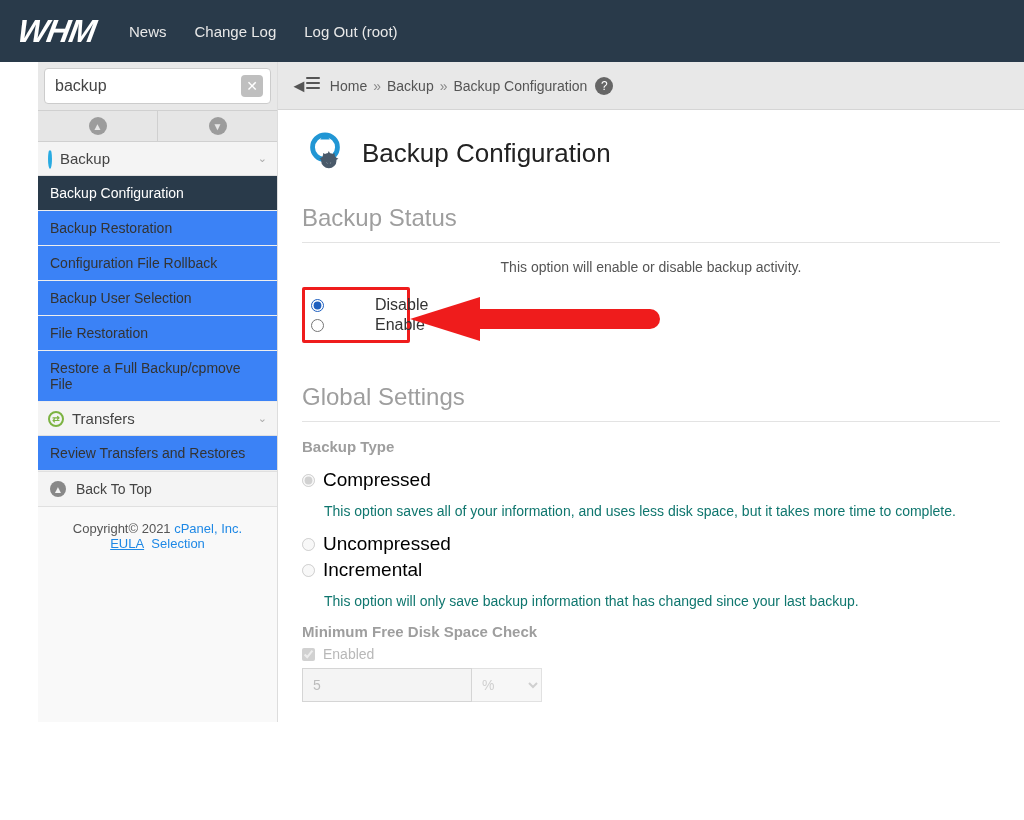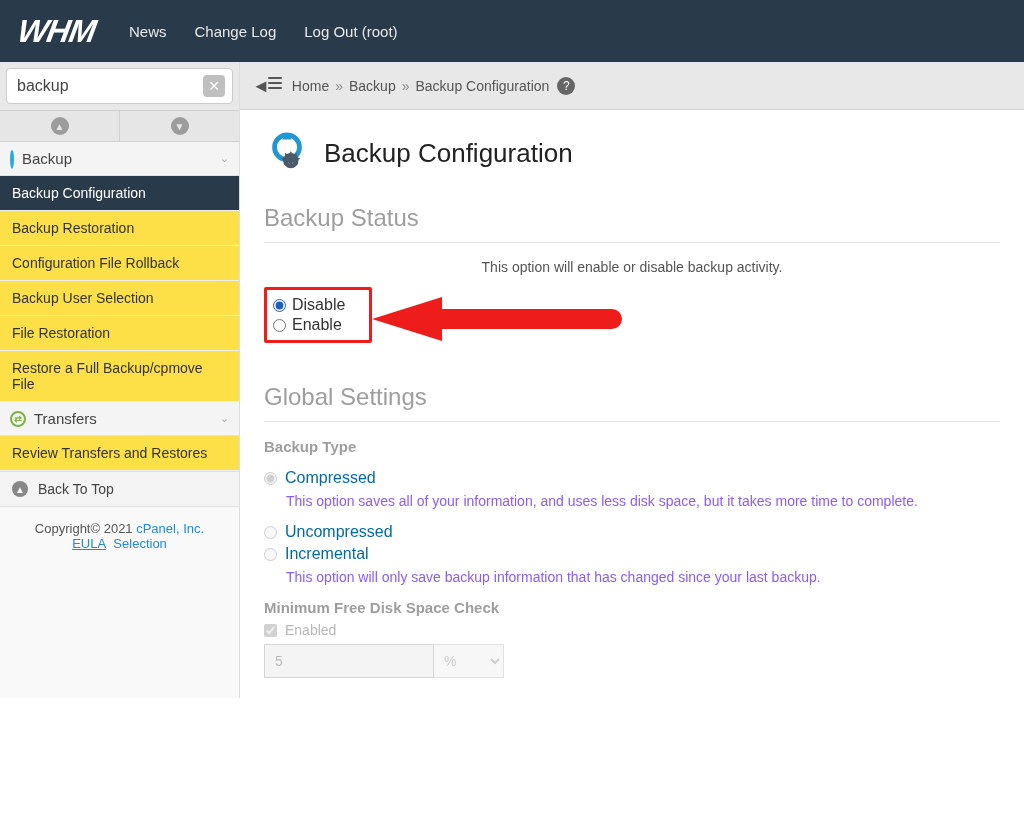--- a/index.html
+++ b/index.html
@@ -2,38 +2,38 @@
 <html><head>
   <meta charset="utf-8">
   <style>
     * { box-sizing: border-box; margin: 0; padding: 0; }
     body { font-family: -apple-system, BlinkMacSystemFont, "Segoe UI", Helvetica, Arial, sans-serif; font-size: 14px; color: #333; width: 1024px; background: #fff; }
     
     .topbar { background: #293a4a; height: 62px; display: flex; align-items: center; padding: 0 18px; }
     .logo { font-family: Arial, sans-serif; font-size: 32px; font-weight: 900; font-style: italic; color: #fff; letter-spacing: -1px; margin-right: 20px; transform: skewX(-10deg); }
     .topbar-link { color: #e8e8e8; margin: 0 14px; font-size: 15px; cursor: pointer; }
 
-    .layout { display: flex; }
+    .layout { display: flex; padding-left: 38px; }
     .sidebar { width: 240px; background: #f9f9f9; border-right: 1px solid #ddd; }
     .search-wrap { padding: 6px; background: #e8e8e8; border-bottom: 1px solid #d0d0d0; position: relative; }
     .search-input { width: 100%; height: 36px; border: 1px solid #ccc; border-radius: 4px; padding: 0 34px 0 10px; font-size: 16px; color: #444; }
     .search-clear { position: absolute; right: 14px; top: 50%; transform: translateY(-50%); width: 22px; height: 22px; background: #bfbfbf; border-radius: 4px; display: flex; align-items: center; justify-content: center; color: #fff; font-size: 14px; cursor: pointer; }
     
     .collapse-row { display: flex; background: #e6e6e6; border-bottom: 1px solid #d0d0d0; }
     .collapse-btn { flex: 1; height: 30px; display: flex; align-items: center; justify-content: center; border-right: 1px solid #d0d0d0; cursor: pointer; }
     .collapse-btn:last-child { border-right: none; }
     .circle-arrow { width: 18px; height: 18px; border-radius: 50%; background: #9c9c9c; display: flex; align-items: center; justify-content: center; color: #e6e6e6; font-size: 10px; }
 
     .group-header { display: flex; align-items: center; padding: 8px 10px; background: #f4f4f4; border-bottom: 1px solid #e0e0e0; cursor: pointer; }
     .group-header .cat-icon { margin-right: 8px; }
     .group-header .chev { margin-left: auto; color: #aaa; font-size: 11px; }
     .backup-spin-icon { width: 14px; height: 14px; border: 2px solid #29abe2; border-top-color: transparent; border-radius: 50%; position: relative; }
     .group-header .group-label { color: #444; font-size: 15px; }
     
-    .sidebar-item { padding: 9px 12px; background: #fde047; border-bottom: 1px solid #eee; cursor: pointer; font-size: 14px; color: #333; }
+    .sidebar-item { padding: 9px 12px; background: #3b82f6; border-bottom: 1px solid #eee; cursor: pointer; font-size: 14px; color: #333; }
     .sidebar-item.active { background: #293a4a; color: #fff; }
 
     .transfers-icon { width: 16px; height: 16px; border-radius: 50%; border: 2px solid #7cb342; position: relative; display: flex; align-items: center; justify-content: center; color: #7cb342; font-size: 9px; font-weight: bold; }
     
     .back-to-top { display: flex; align-items: center; padding: 9px 12px; background: #f4f4f4; border-top: 1px solid #e0e0e0; border-bottom: 1px solid #e0e0e0; cursor: pointer; color: #444; }
     .back-to-top .up-circle { width: 16px; height: 16px; border-radius: 50%; background: #888; display: flex; align-items: center; justify-content: center; color: #f4f4f4; font-size: 10px; margin-right: 10px; }
 
     .footer-text { text-align: center; padding: 14px 8px; font-size: 13px; color: #555; }
     .footer-text a { color: #1e88e5; text-decoration: none; }
     .footer-text .eula { text-decoration: underline; }
@@ -54,32 +54,32 @@
     .title-icon svg { width: 46px; height: 46px; }
 
     .section-heading { font-size: 24px; color: #9e9e9e; font-weight: 400; margin-bottom: 10px; }
     .section-hr { border: none; border-top: 1px solid #e3e3e3; margin-bottom: 16px; }
     .section-text { color: #555; margin-bottom: 12px; text-align: center; }
 
     .radio-block { position: relative; display: inline-block; }
     .radio-frame { border: 3px solid #ef1c1c; border-radius: 2px; padding: 4px 10px 4px 6px; width: 108px; }
     .radio-row { display: flex; align-items: center; margin: 2px 0; }
     .radio-row input { margin-right: 6px; accent-color: #1e5fbf; }
-    .radio-row label { font-size: 16px; color: #333; }
+    .radio-row label { font-size: 16px; color: #333; margin-left: 45px; }
 
     .red-arrow { position: absolute; left: 108px; top: 10px; }
     .red-arrow svg { display: block; }
 
     .gap { height: 40px; }
 
     .gs-label { color: #9e9e9e; font-weight: 600; font-size: 15px; margin-bottom: 14px; }
     .gs-radio { display: flex; align-items: center; margin-bottom: 4px; }
     .gs-radio input { margin-right: 8px; }
-    .gs-radio .opt-label { color: #0369a1; font-size: 16px; }
-    .gs-desc { color: #8b5cf6; margin: 6px 0 14px 22px; font-size: 14px; }
+    .gs-radio .opt-label { color: #000000; font-size: 19px; }
+    .gs-desc { color: #0f766e; margin: 12px 0 14px 22px; font-size: 14px; }
     
     .min-free-title { color: #9e9e9e; font-weight: 600; font-size: 15px; margin-top: 4px; margin-bottom: 6px; }
     .min-free-desc { color: #bcbcbc; font-size: 14px; margin-bottom: 16px; line-height: 1.5; }
     .check-row { display: flex; align-items: center; color: #b8b8b8; margin-bottom: 6px; }
     .check-row input { margin-right: 8px; }
     
     .num-row { display: flex; gap: 0; }
     .num-input { width: 170px; height: 34px; border: 1px solid #d5d5d5; background: #f4f4f4; color: #bcbcbc; padding: 0 10px; font-size: 14px; }
     .unit-select { width: 70px; height: 34px; border: 1px solid #d5d5d5; border-left: none; background: #f4f4f4; color: #bcbcbc; font-size: 14px; padding: 0 6px; }
   </style>

